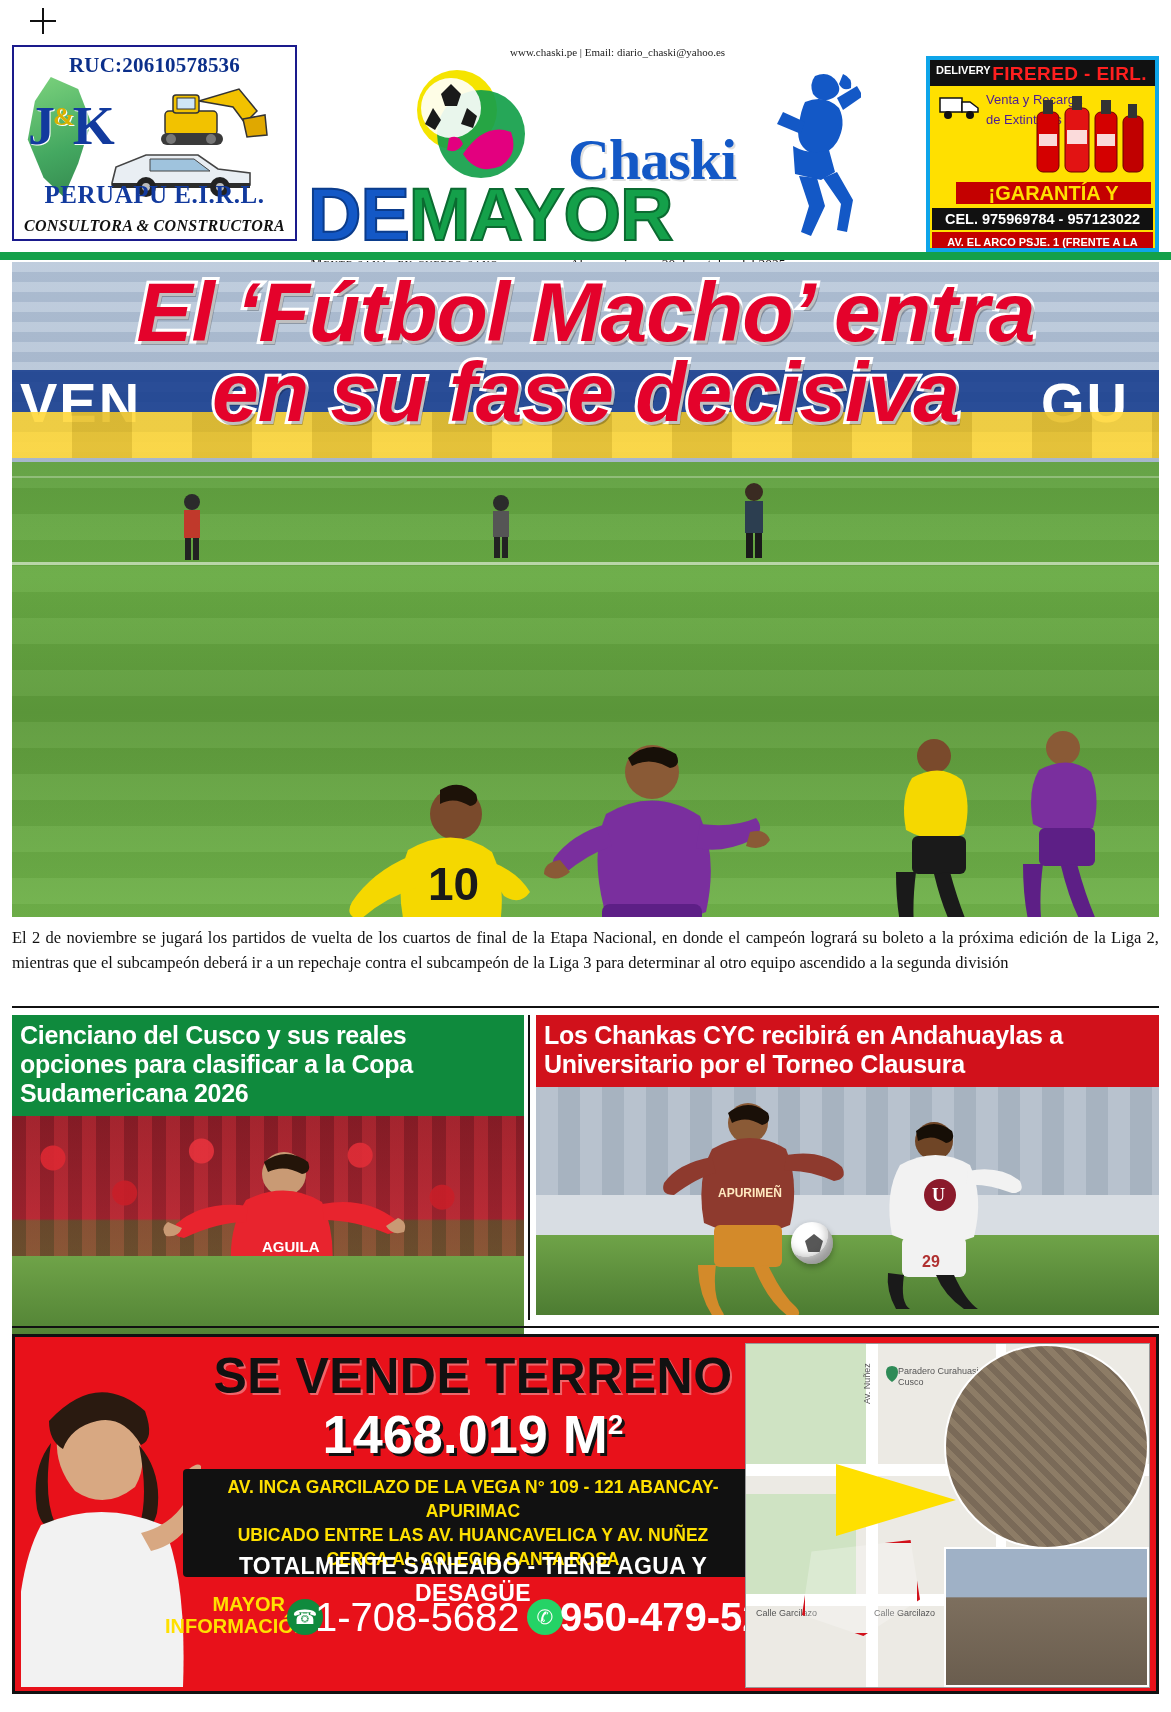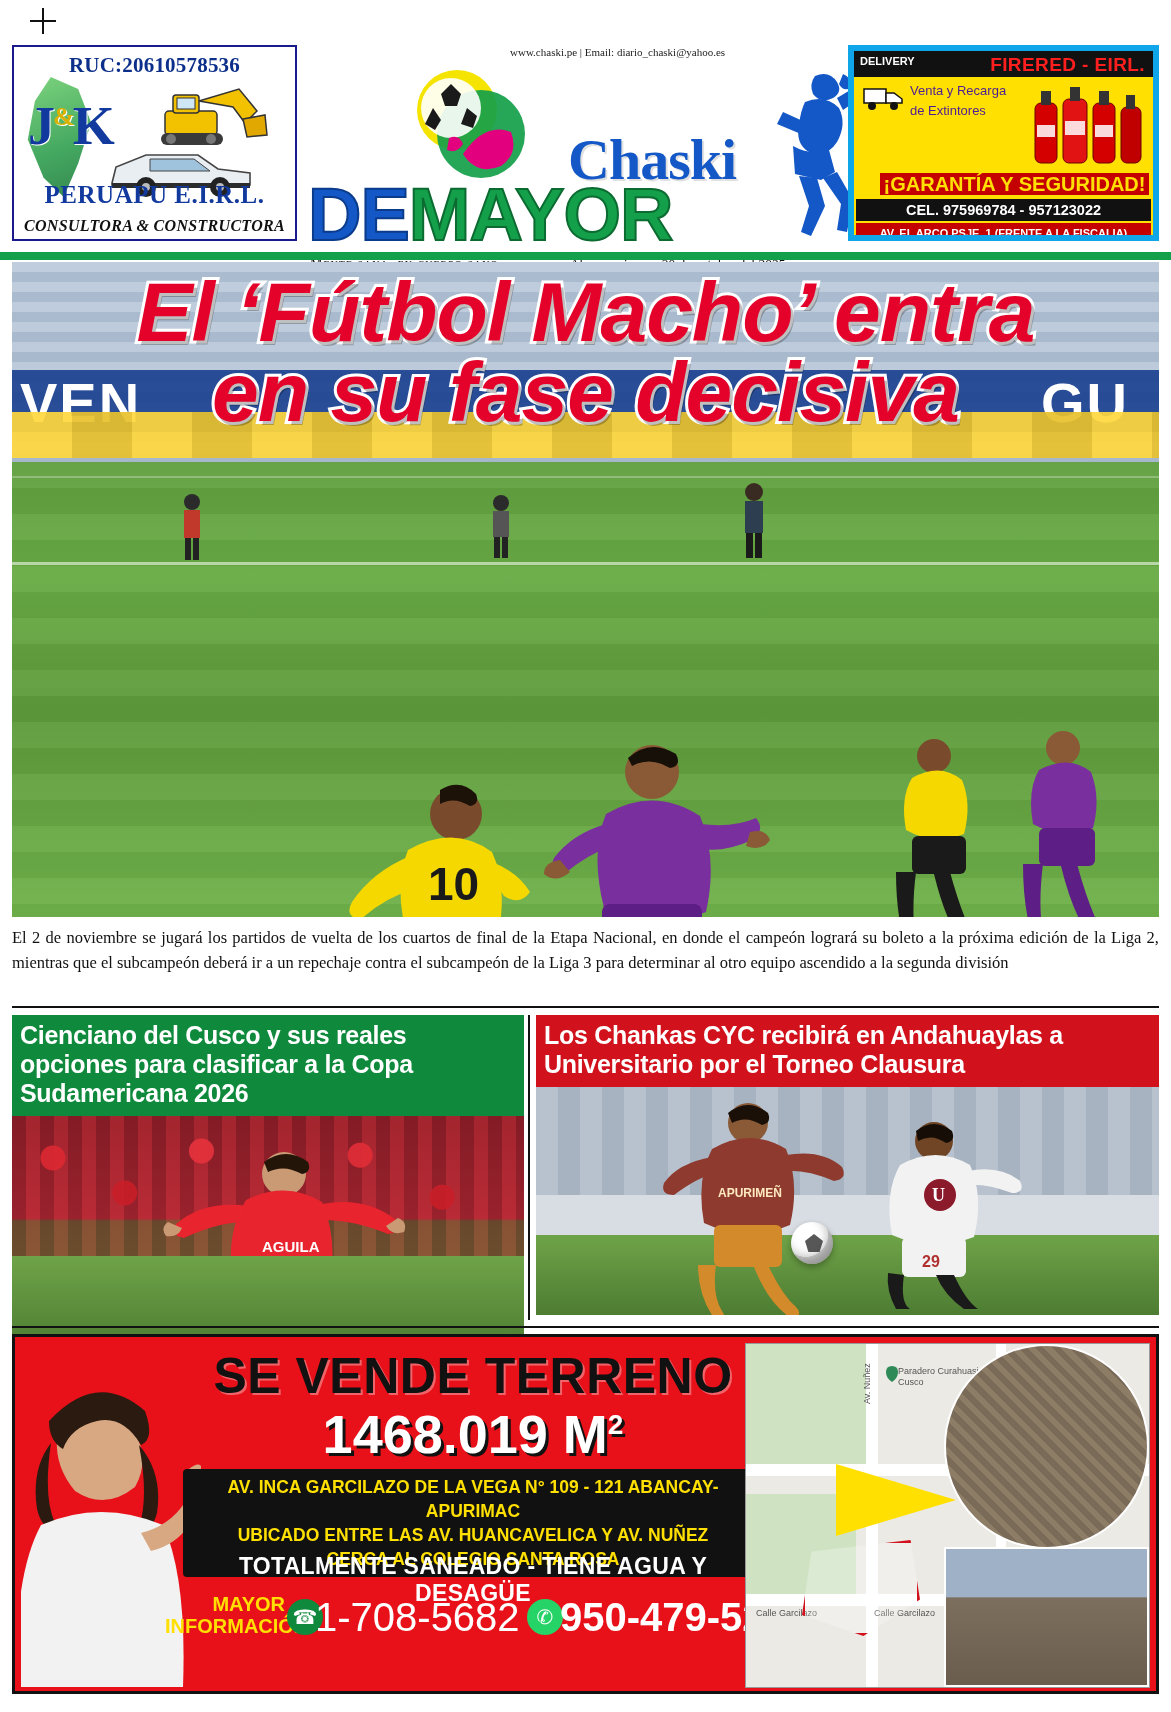--- a/index.html
+++ b/index.html
@@ -90,22 +90,22 @@
     font-family:"Liberation Serif", serif; color:#111; font-variant:small-caps;
   }
   .dateline {
     position:absolute; left:270px; top:216px; font-size:13.5px;
     font-family:"Liberation Serif", serif; color:#111; white-space:nowrap;
   }
 
   .chasqui-fig { position:absolute; left:775px; top:28px; width:86px; height:170px; }
 
   .ad-right {
-    position:absolute; right:12px; top:5px; width:311px; height:196px;
-    border:6px solid #0ea5e9; background:#ffe000; overflow:hidden;
+    position:absolute; right:12px; top:16px; width:233px; height:196px;
+    border:4px solid #0ea5e9; background:#ffe000; overflow:hidden;
   }
   .ad-right .topbar {
     position:absolute; left:0; top:0; width:100%; height:26px; background:#111;
   }
   .ad-right .delivery {
     position:absolute; left:6px; top:4px; font-size:11px; color:#fff; font-weight:bold;
   }
   .ad-right .firered {
     position:absolute; right:8px; top:3px; font-size:19px; color:#ff1f1f; font-weight:bold;
     font-family:"Liberation Sans", sans-serif; letter-spacing:.4px;

